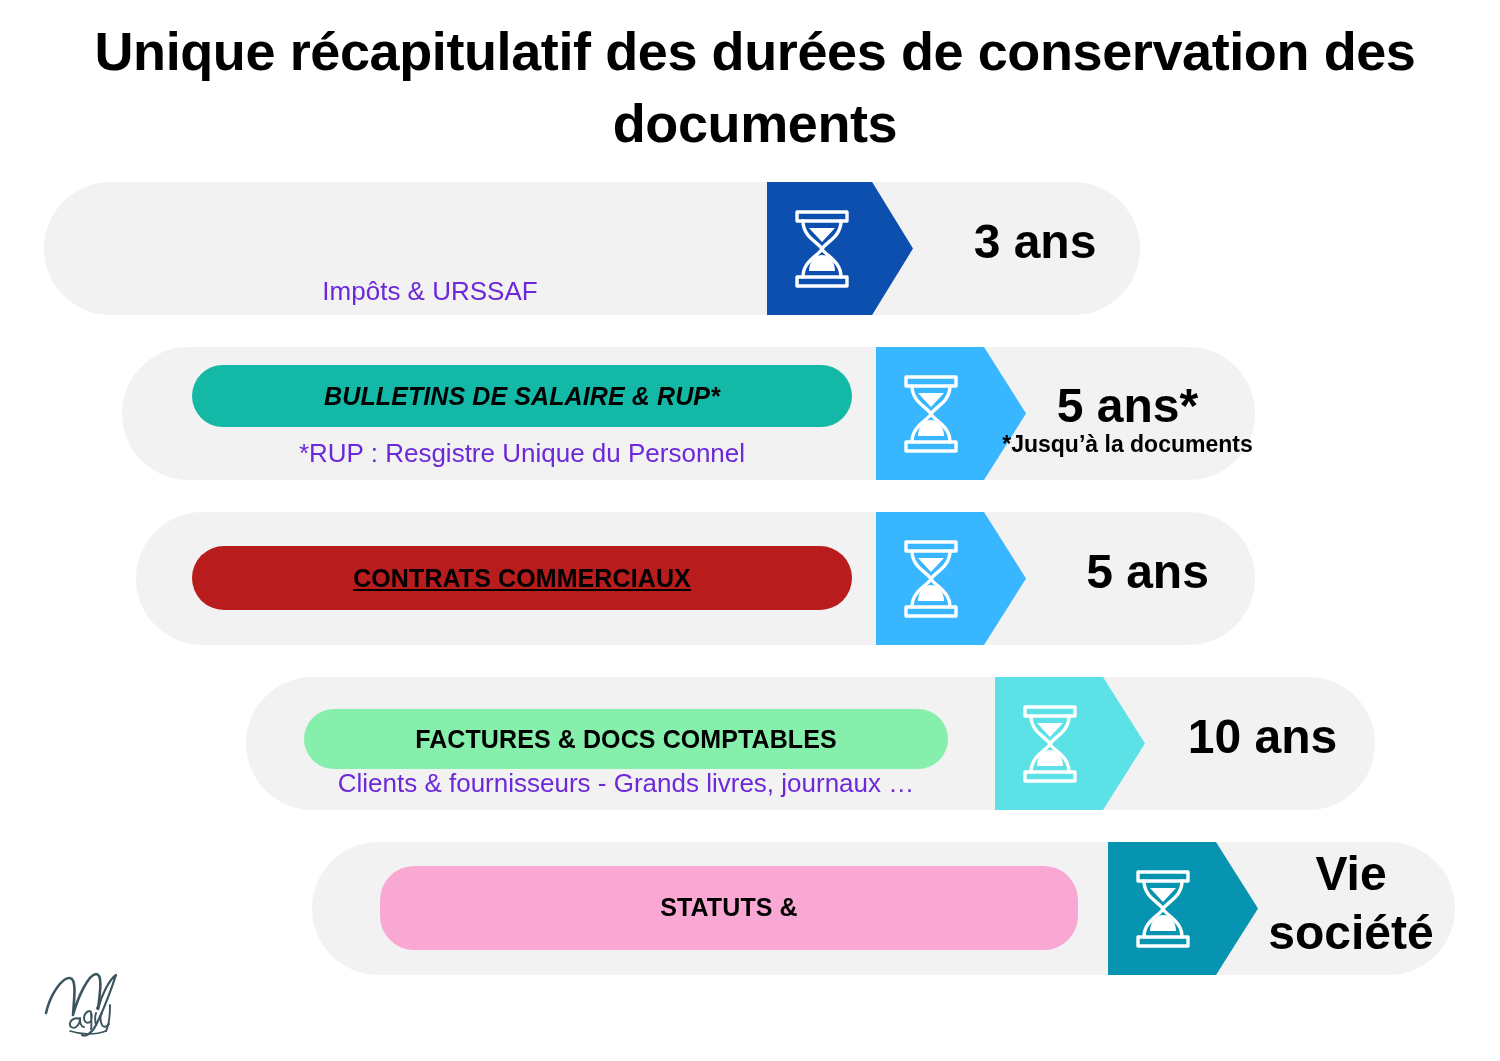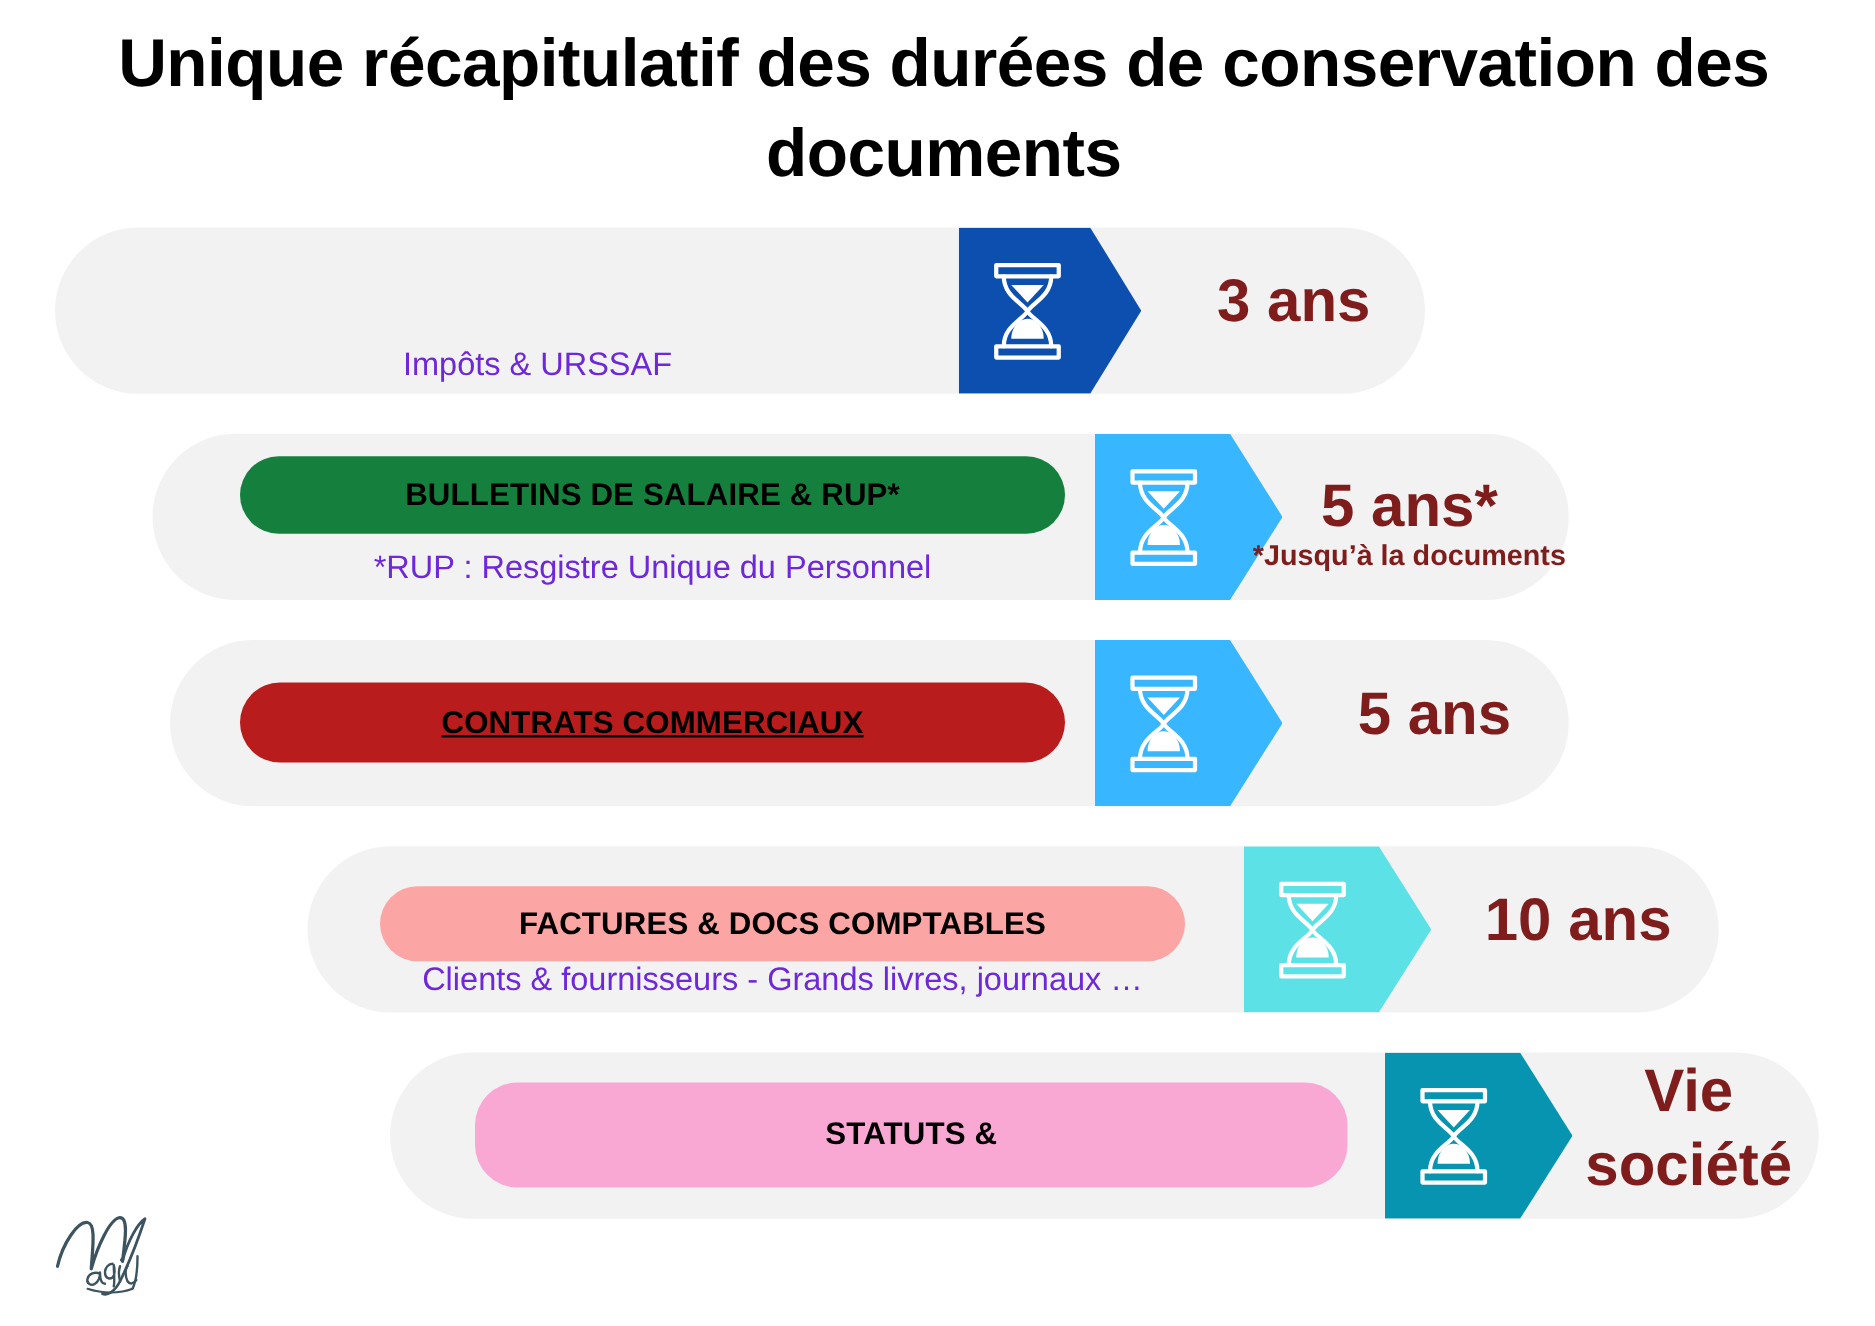--- a/index.html
+++ b/index.html
@@ -61,23 +61,23 @@
     justify-content: center;
     text-align: center;
     font-weight: 700;
     font-size: 25px;
     letter-spacing: 0.1px;
     color: #000000;
     box-sizing: border-box;
     padding: 0 18px;
   }
   .pill-1 { left: 118px; top: 202px; width: 624px; height: 62px; background: #5865F2; }
-  .pill-2 { left: 192px; top: 365px; width: 660px; height: 62px; background: #15803d; }
+  .pill-2 { left: 192px; top: 365px; width: 660px; height: 62px; background: #14b8a6; font-style: italic; }
   .pill-3 { left: 192px; top: 546px; width: 660px; height: 64px; background: #b91c1c; text-decoration: underline; }
-  .pill-4 { left: 304px; top: 709px; width: 644px; height: 60px; background: #fca5a5; }
+  .pill-4 { left: 304px; top: 709px; width: 644px; height: 60px; background: #86efac; }
   .pill-5 { left: 380px; top: 866px; width: 698px; height: 84px; background: #f9a8d4;
             flex-direction: column; line-height: 1.26; }
 
   
   .subtitle {
     position: absolute;
     font-size: 26px;
     font-weight: 400;
     color: #6d28d9;
     text-align: center;
@@ -104,21 +104,21 @@
   .arrow-1 { left: 767px;  top: 182px; width: 146px; background: #0D4FAF; }
   .arrow-2 { left: 876px;  top: 347px; width: 150px; background: #38B6FF; }
   .arrow-3 { left: 876px;  top: 512px; width: 150px; background: #38B6FF; }
   .arrow-4 { left: 995px;  top: 677px; width: 150px; background: #5CE1E6; }
   .arrow-5 { left: 1108px; top: 842px; width: 150px; background: #0694B0; }
 
   
   .duration {
     position: absolute;
     font-weight: 700;
-    color: #7f1d1d;
+    color: #000000;
     text-align: center;
     line-height: 1.02;
   }
   .duration .big  { font-size: 48px; display: block; white-space: nowrap; }
   .duration .note { font-size: 23px; display: block; white-space: nowrap; margin-top: 2px; }
 
   .dur-1 { left: 930px;  top: 218px; width: 210px; }
   .dur-2 { left: 1000px; top: 382px; width: 255px; }
   .dur-3 { left: 1040px; top: 548px; width: 215px; }
   .dur-4 { left: 1150px; top: 713px; width: 225px; }

